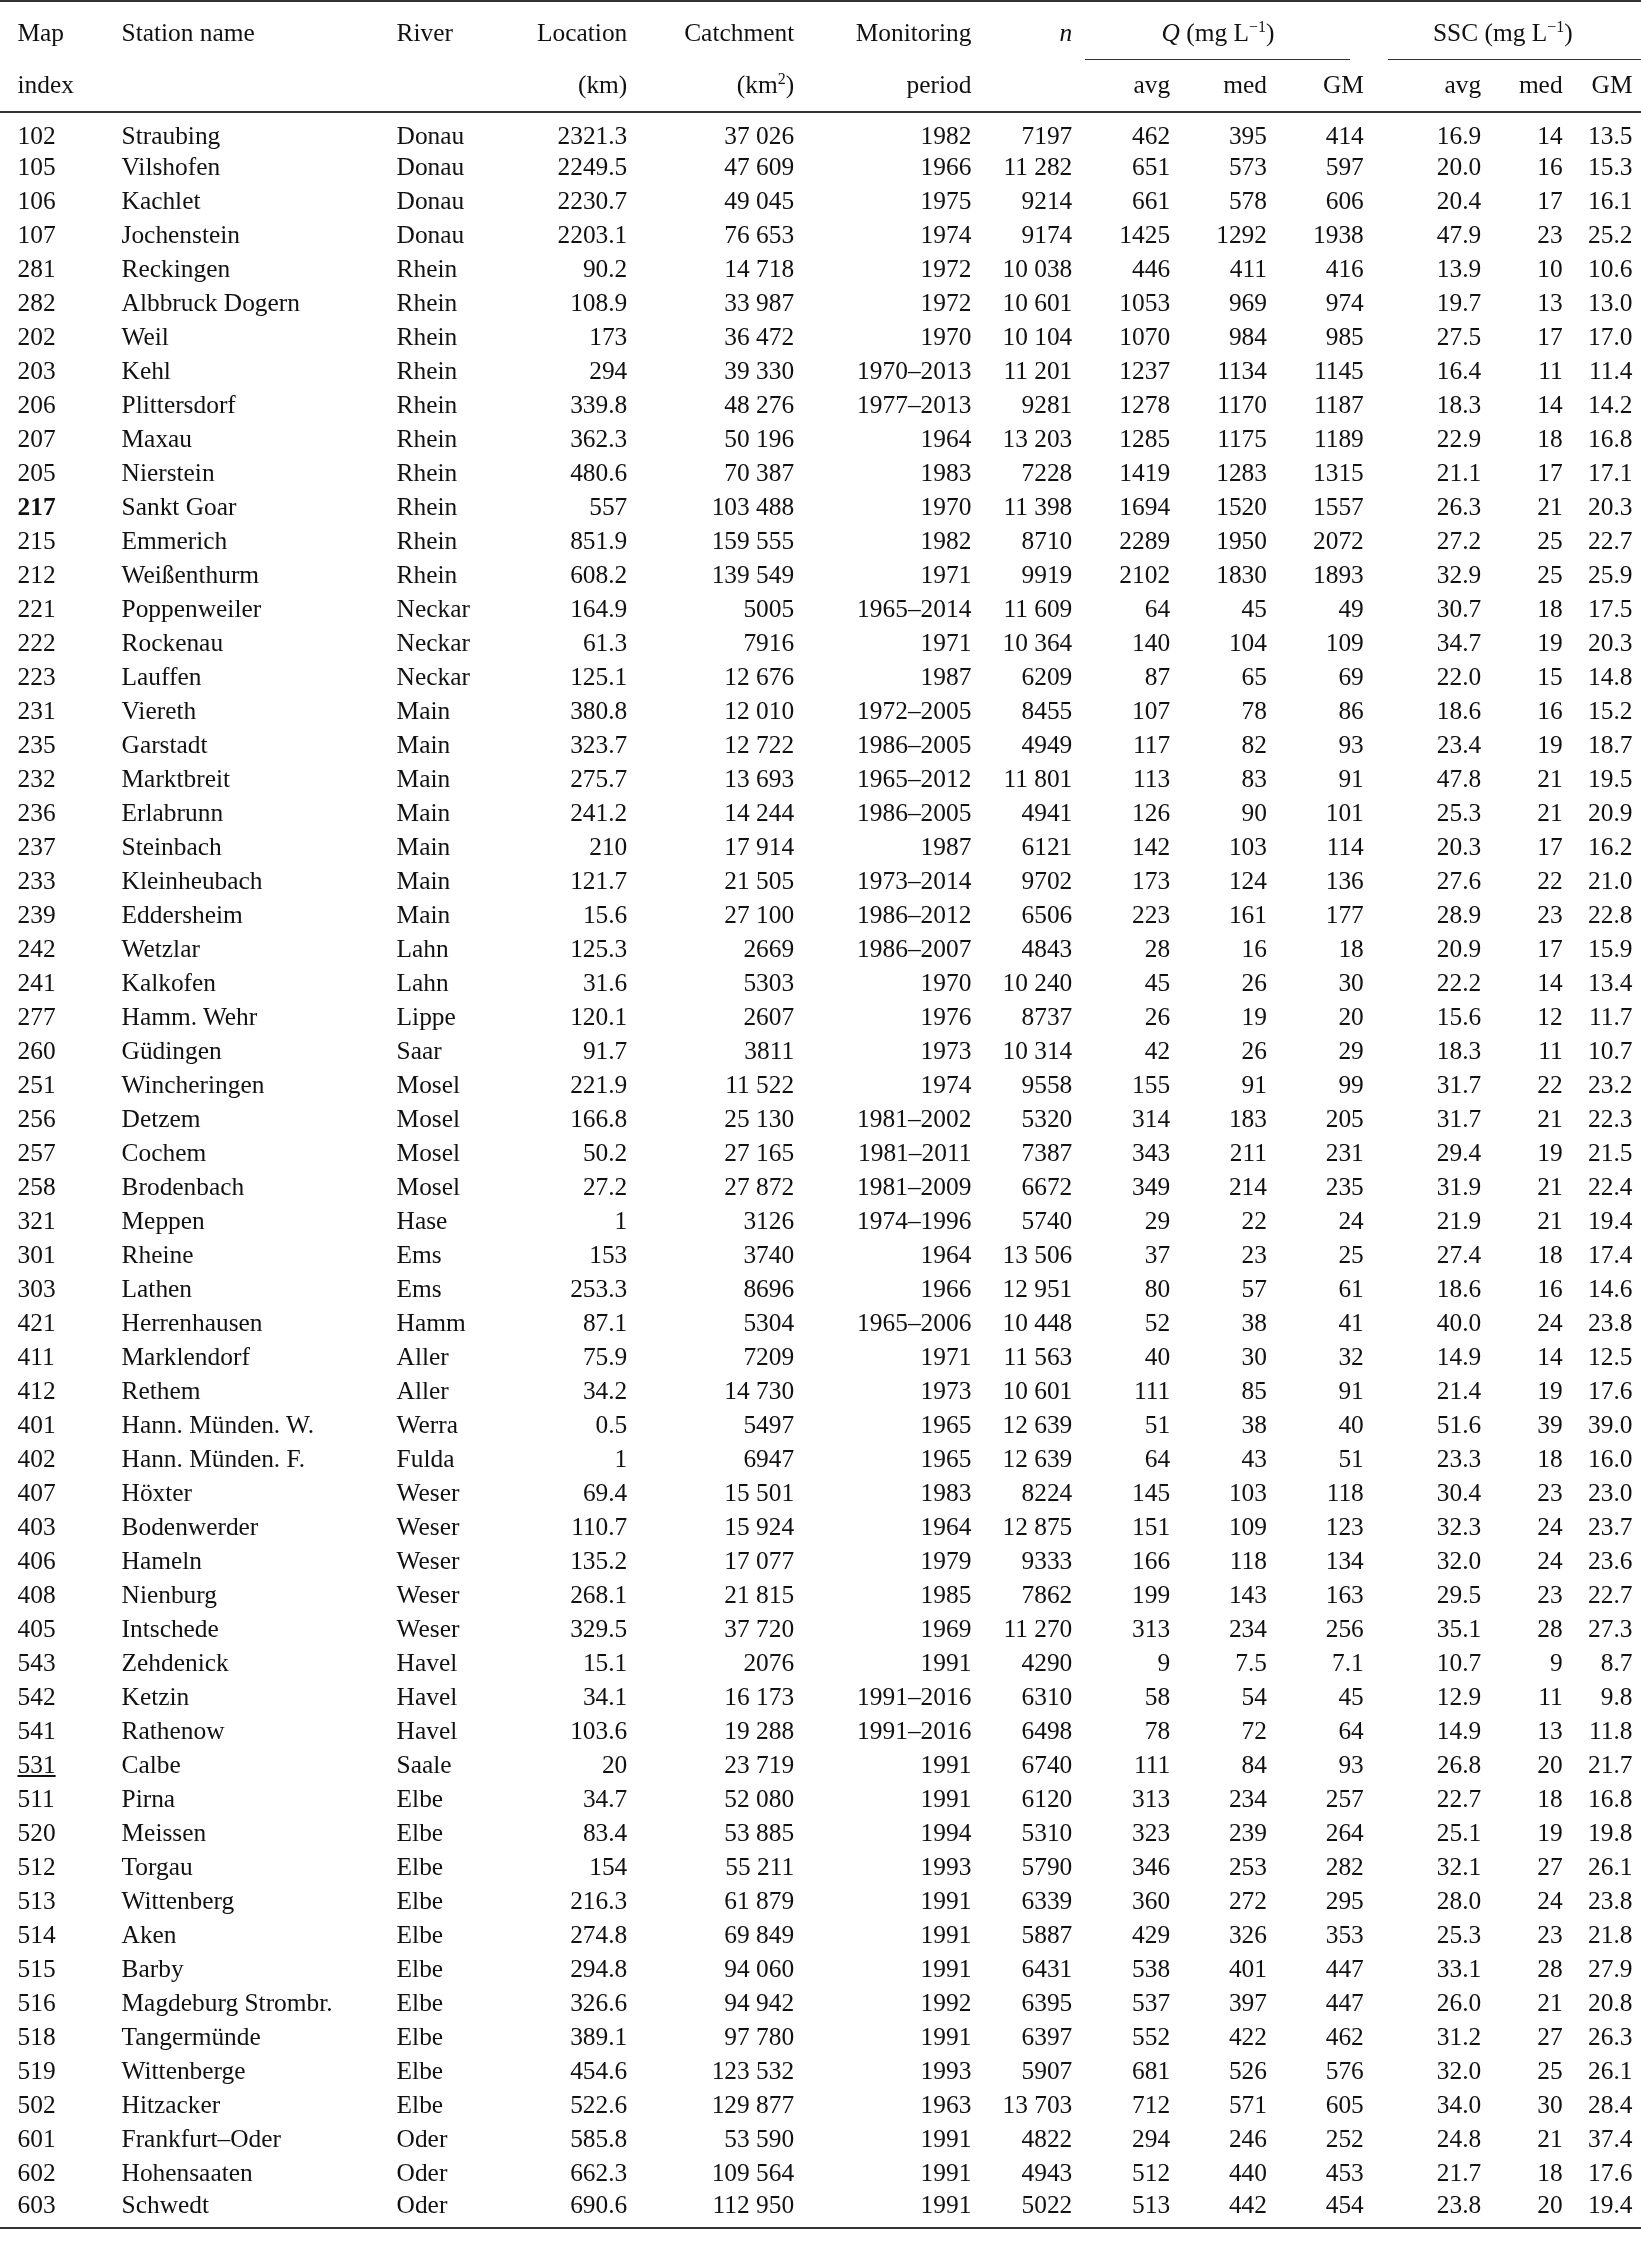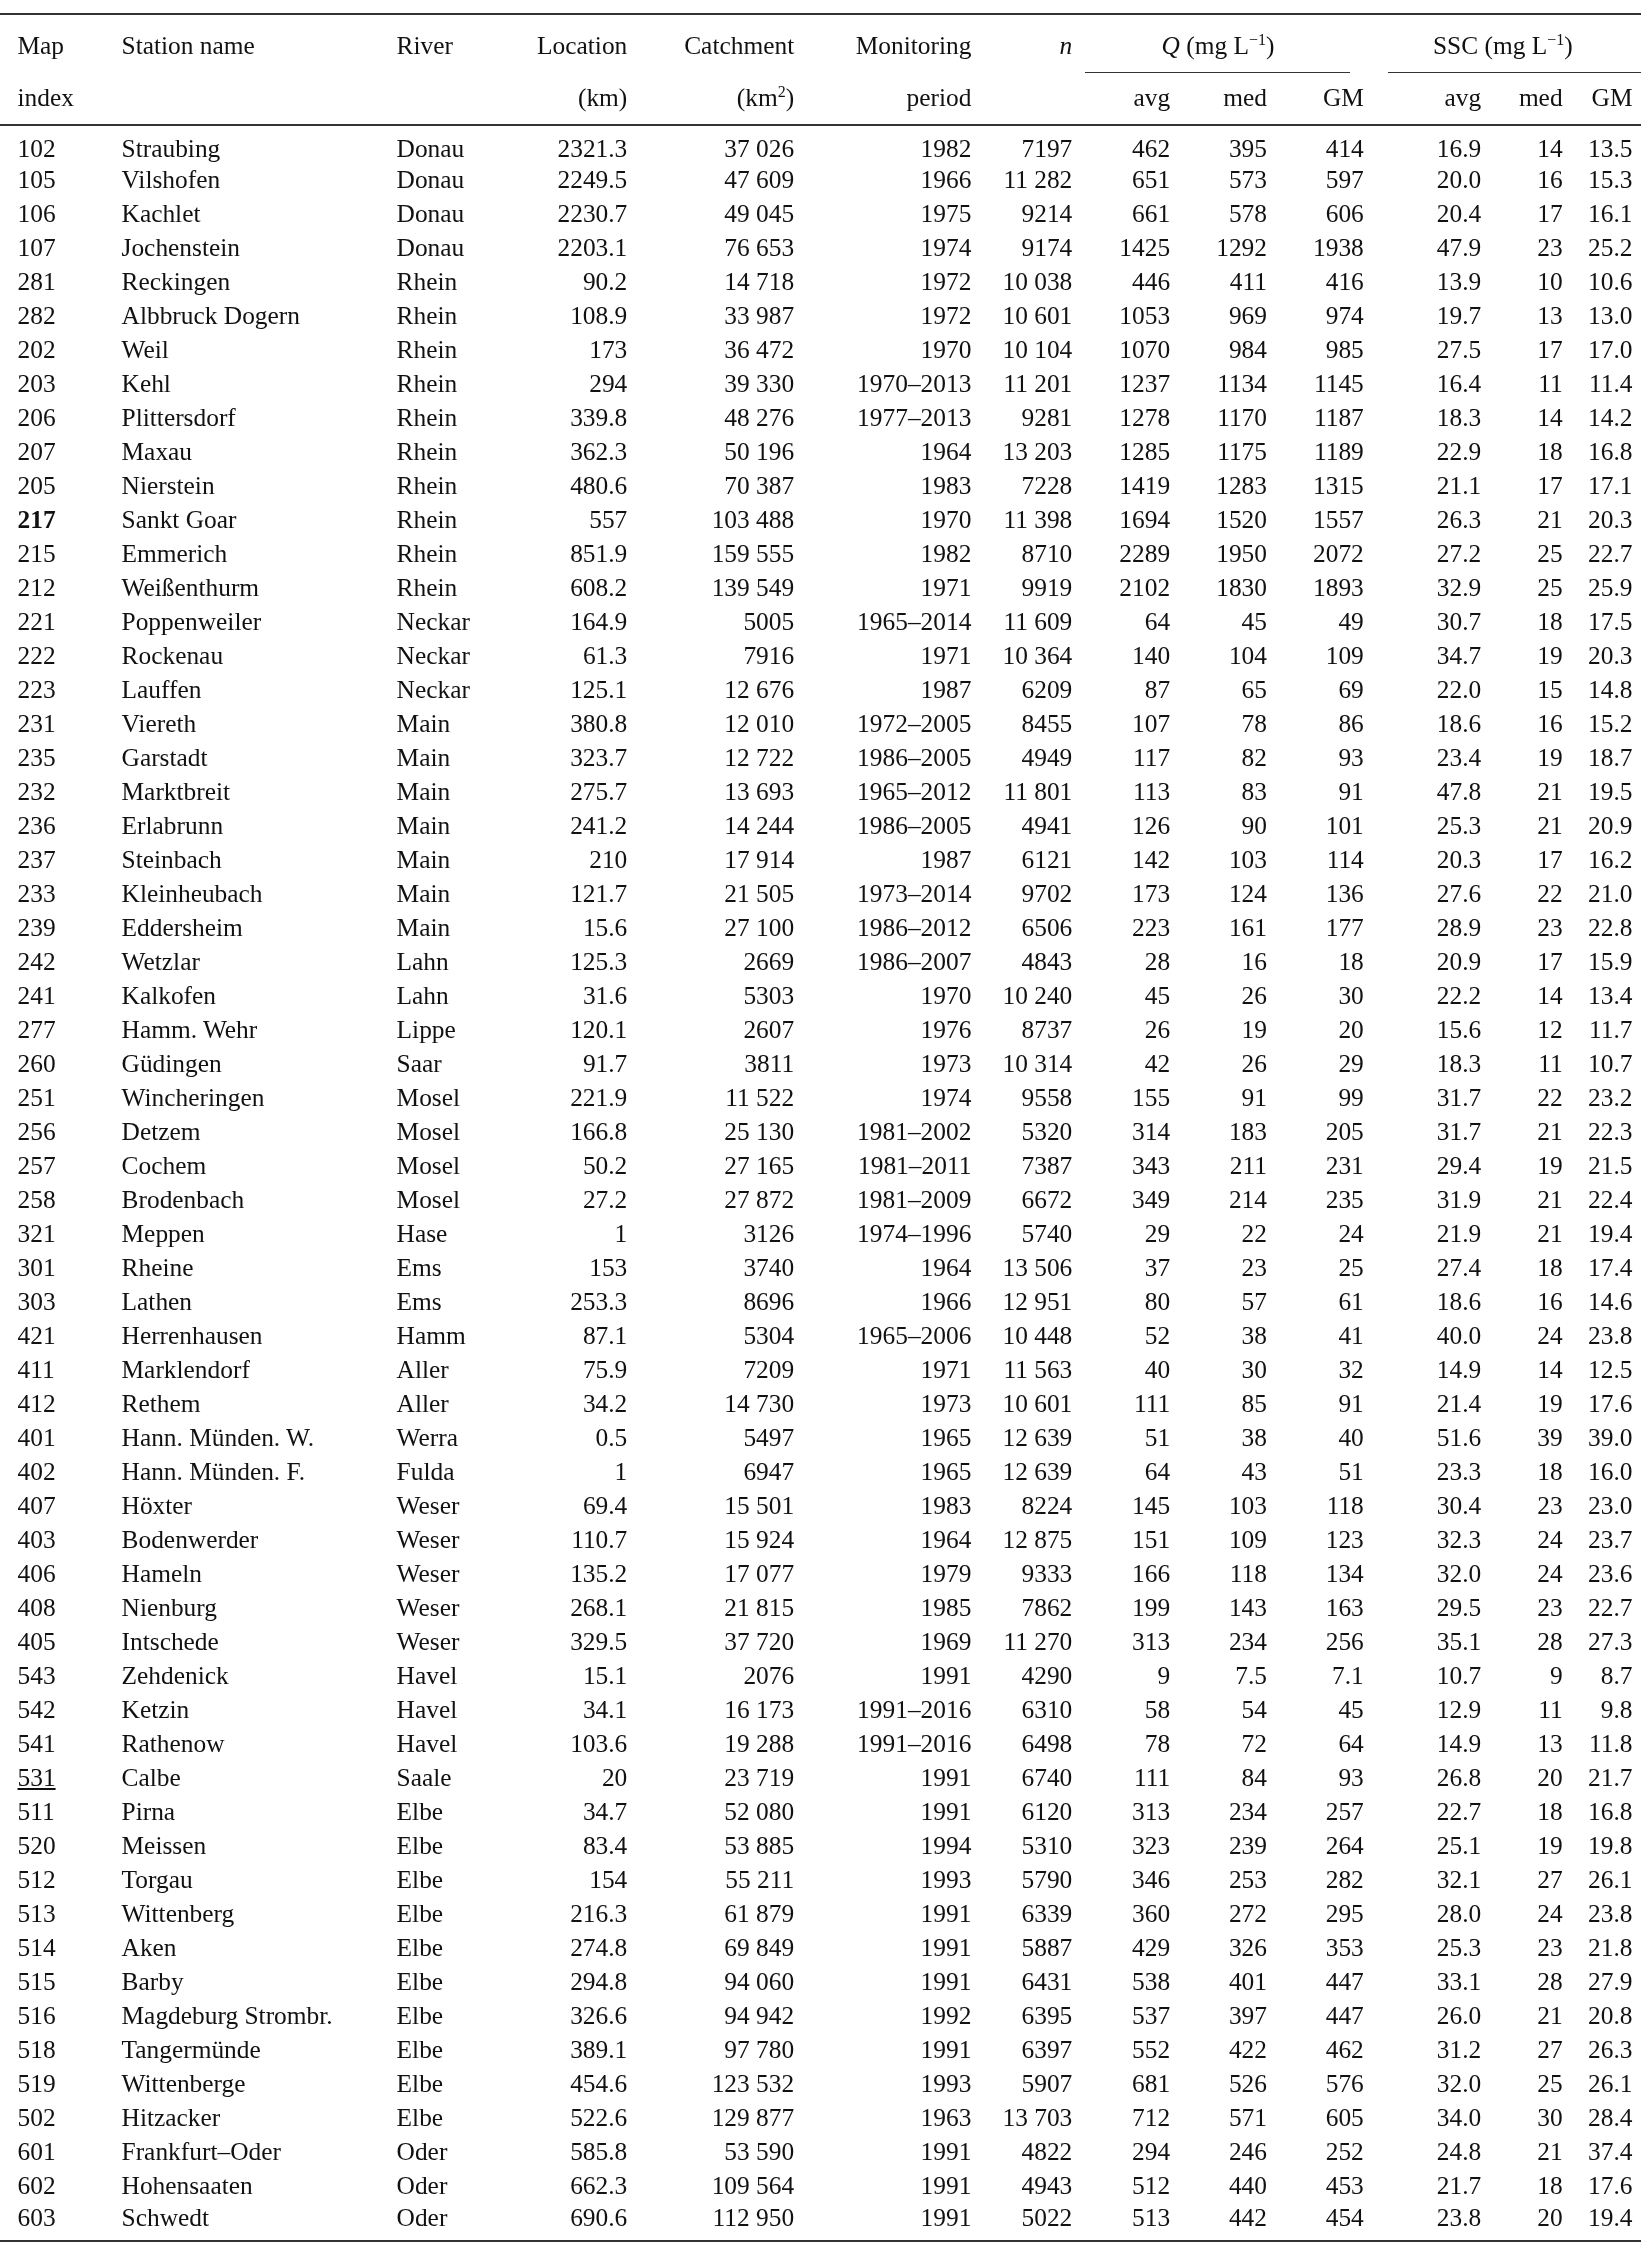--- a/index.html
+++ b/index.html
@@ -1,21 +1,21 @@
 <!DOCTYPE html>
 <html style="font-size:12.7px"><head>
 <meta charset="utf-8">
 <style>
   html, body { margin: 0; padding: 0; background: #ffffff; }
   body {
     width: 1642px; height: 2261px; overflow: hidden;
     font-family: "Liberation Serif", "DejaVu Serif", serif;
     color: #111111;
   }
-  #wrap { position: relative; width: 1332px; padding-top: 13px; }
+  #wrap { position: relative; width: 1332px; padding-top: 0; }
   table {
     border-collapse: collapse;
     width: 1642px;
     font-size: 25.4px;
     table-layout: fixed;
   }
   thead tr.top th { border-top: 2.4px solid #333; }
   thead tr.bottom th { border-bottom: 2.4px solid #333; }
   th, td { padding: 0; font-weight: normal; white-space: nowrap; }
   thead tr.top th { height: 52px; vertical-align: middle; padding-top: 4.8px; }

